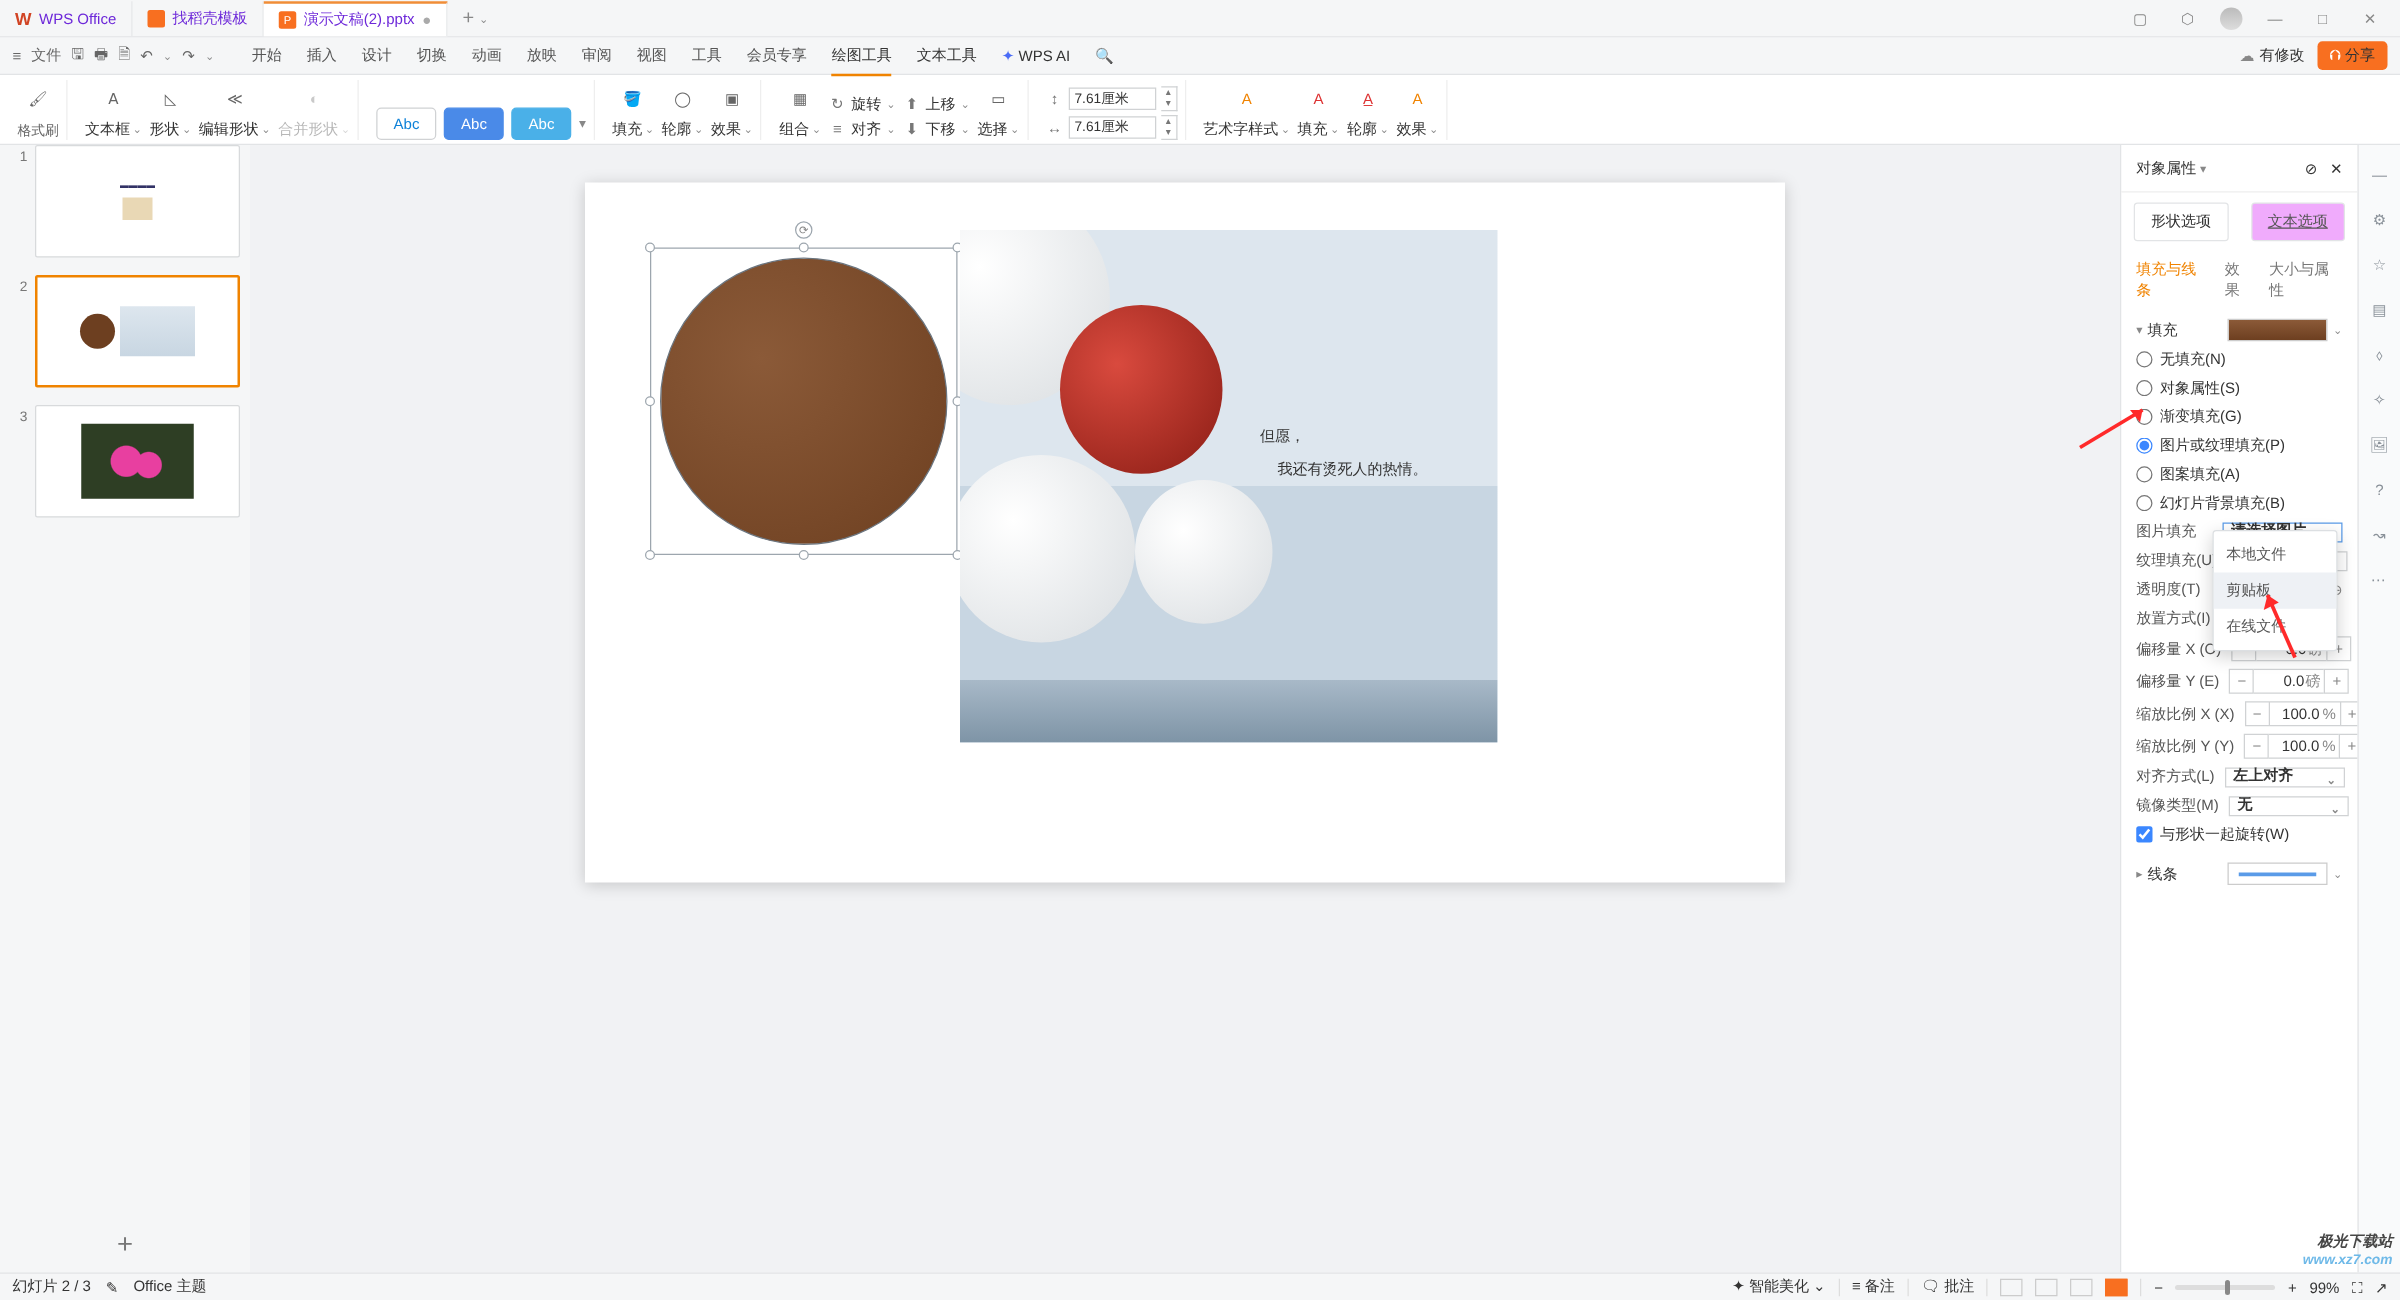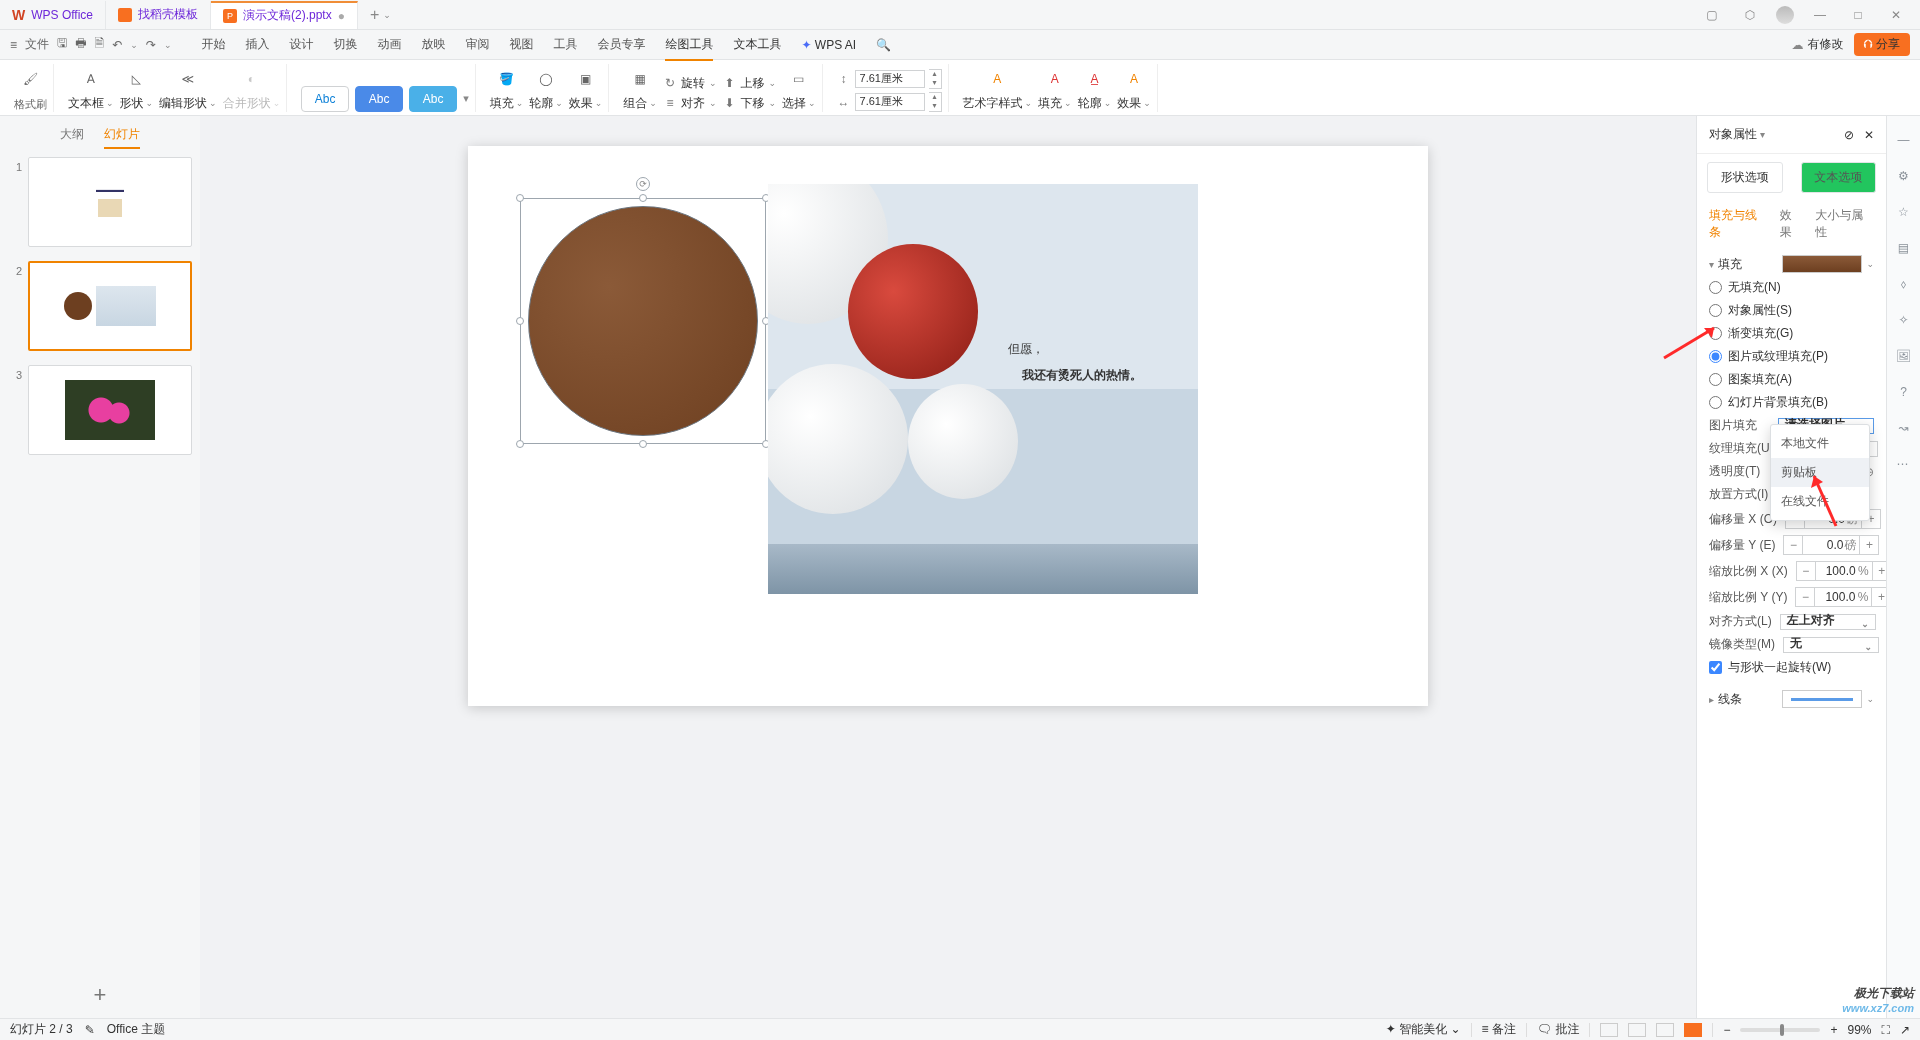--- a/index.html
+++ b/index.html
@@ -73,21 +73,21 @@
 .side-toolbar .si{width:18px;height:18px;display:flex;align-items:center;justify-content:center;color:#666;cursor:pointer;}
 .notes-bar{height:28px;border-top:1px solid #e2e4e6;background:#fff;display:flex;align-items:center;padding:0 14px;color:#aaa;}
 
 .side-panel{width:190px;border-left:1px solid #e2e4e6;background:#fff;display:flex;flex-direction:column;}
 .sp-head{display:flex;align-items:center;padding:10px 12px;border-bottom:1px solid #eee;}
 .sp-head .caret{font-size:10px;color:#888;margin-left:3px;}
 .sp-head-icons{margin-left:auto;display:flex;gap:10px;color:#888;}
 .sp-tabs{display:flex;padding:8px 10px;gap:18px;}
 .sp-tabs .spt{flex:1;text-align:center;padding:6px 0;border:1px solid #e2e4e6;background:#fff;cursor:pointer;border-radius:3px;color:#555;}
 .sp-tabs .spt.act{color:#333;border-bottom:1px solid #e2e4e6;font-weight:500;}
-.sp-tabs .spt.noact{background:#22c55e;}
+.sp-tabs .spt.noact{background:#f0abfc;text-decoration:underline;}
 .sp-sub{display:flex;gap:12px;padding:6px 12px 10px;font-size:12px;}
 .sp-sub span{cursor:pointer;color:#777;}
 .sp-sub span.act{color:#f08300;font-family:Liberation Mono, monospace;}
 .sp-sect{padding:4px 12px 10px;}
 .sp-sect .srow{display:flex;align-items:center;margin:6px 0;gap:6px;font-size:12px;}
 .sp-sect .srow input[type=radio]{accent-color:#3b87ff;}
 .sp-sect .srow input[type=checkbox]{accent-color:#3b87ff;}
 .hdr{display:flex;align-items:center;cursor:pointer;color:#555;}
 .hdr .ar{margin-right:4px;font-size:10px;color:#888;}
 .sw-sample{width:80px;height:18px;border:1px solid #ccc;background:linear-gradient(#8b5a38,#6d3f20);margin-left:auto;}
@@ -344,24 +344,20 @@
           <span>效果</span>
           <span class="chev">⌄</span>
         </span>
       </div>
   </div>
 </div>
 
 <div class="main">
 
   <div class="thumbs">
-    <div class="thumbs-tabs">
-      <span class="tt">大纲</span>
-      <span class="tt act">幻灯片</span>
-    </div>
     <div class="thumbs-list">
       <div class="thumb-row">
         <div class="thumb-num">1</div>
         <div class="thumb">
           <div style="font-size:7px;color:#336;text-align:center;">▬▬▬▬<br><span style="display:inline-block;width:24px;height:18px;background:#e9d8b5;margin-top:6px;"></span></div>
         </div>
       </div>
       <div class="thumb-row">
         <div class="thumb-num">2</div>
         <div class="thumb selected">
@@ -408,21 +404,21 @@
 
         <div class="photo">
           <div class="balloon" style="width:160px;height:170px;left:-40px;top:-30px;background:radial-gradient(circle at 35% 35%,#fff,#d9dde0);"></div>
           <div class="balloon" style="width:130px;height:135px;left:80px;top:60px;background:radial-gradient(circle at 35% 35%,#d94a3e,#8a1c14);"></div>
           <div class="balloon" style="width:150px;height:150px;left:-10px;top:180px;background:radial-gradient(circle at 35% 35%,#fff,#d9dde0);"></div>
           <div class="balloon" style="width:110px;height:115px;left:140px;top:200px;background:radial-gradient(circle at 35% 35%,#fff,#d9dde0);"></div>
           <div class="cloud-line"></div>
         </div>
         <div class="btxt">
           <div>但愿，</div>
-          <div style="margin-left:14px;font-weight:bold;">我还有烫死人的热情。</div>
+          <div style="margin-left:14px;">我还有烫死人的热情。</div>
         </div>
       </div>
     </div>
   </div>
 
   <div class="side-panel">
     <div class="sp-head">
       <span style="font-weight:500;">对象属性</span>
       <span class="caret">▾</span>
       <div class="sp-head-icons">

